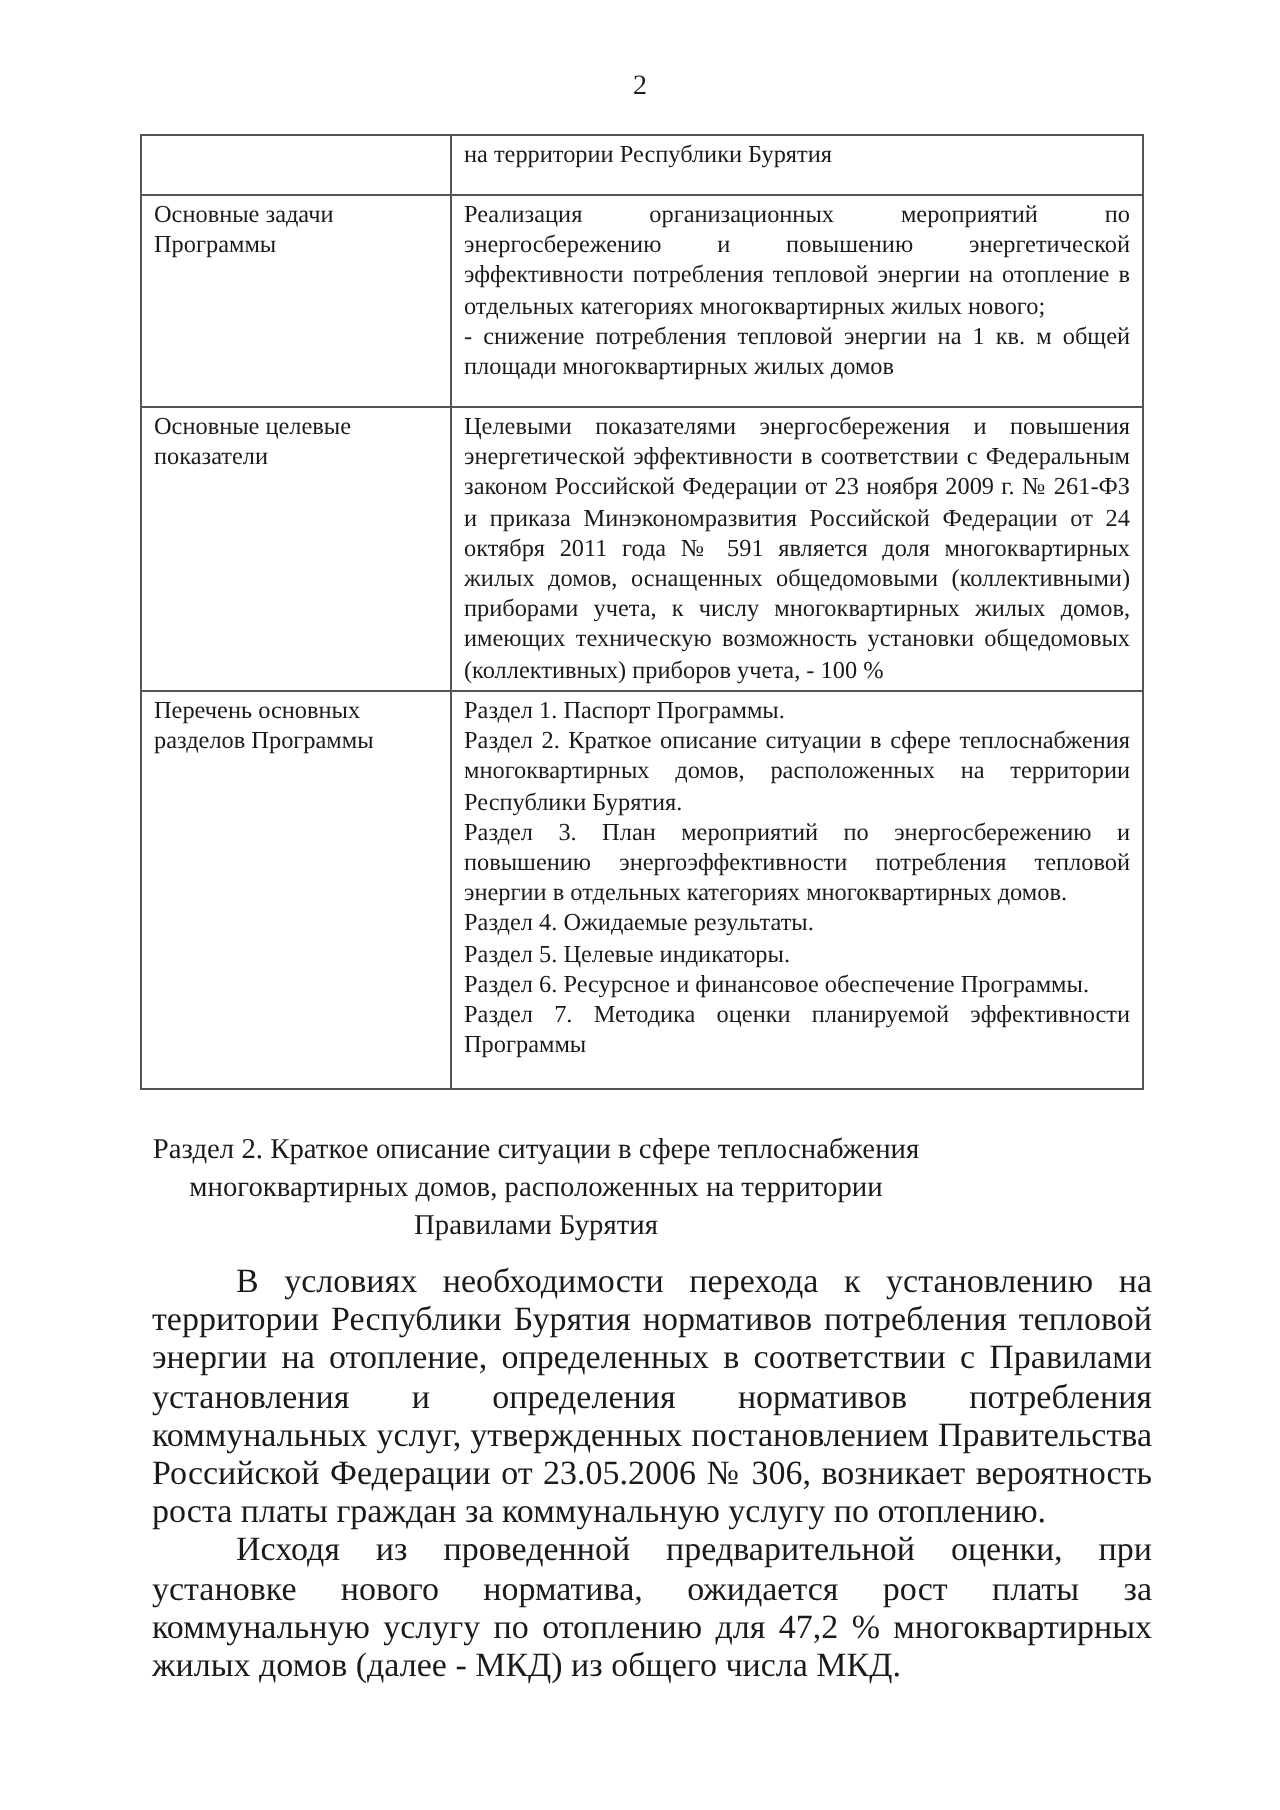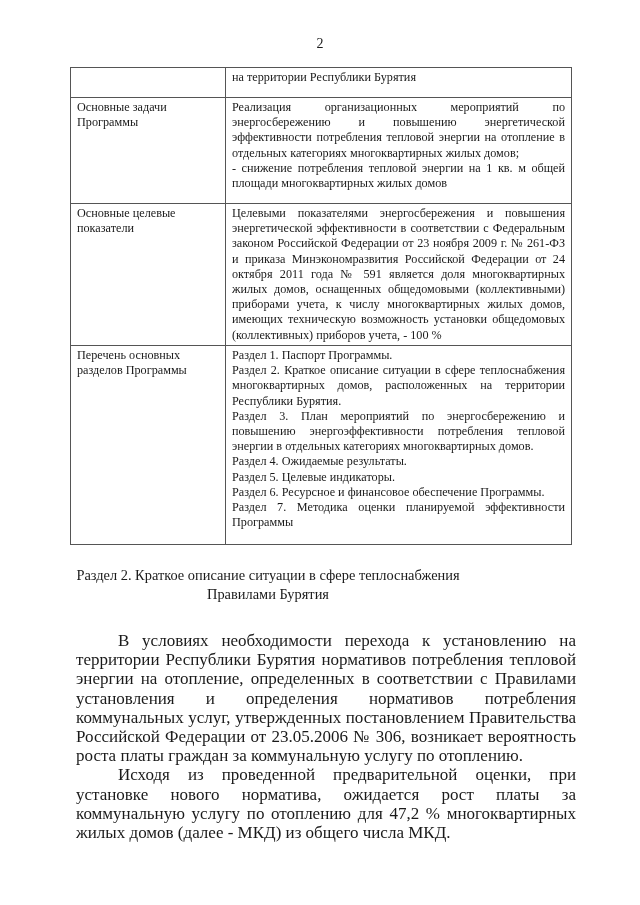--- a/index.html
+++ b/index.html
@@ -40,21 +40,21 @@
   <tbody>
       <tr style="height:30px;">
     <td class="label"></td>
     <td class="value">
       <span class="line">на территории Республики Бурятия</span>
     </td>
   </tr>
   <tr style="height:106px;">
     <td class="label">Основные задачи Программы</td>
     <td class="value">
-      <span class="line">Реализация организационных мероприятий по энергосбережению и повышению энергетической эффективности потребления тепловой энергии на отопление в отдельных категориях многоквартирных жилых домов;</span>
+      <span class="line">Реализация организационных мероприятий по энергосбережению и повышению энергетической эффективности потребления тепловой энергии на отопление в отдельных категориях многоквартирных жилых нового;</span>
       <span class="line">- снижение потребления тепловой энергии на 1 кв. м общей площади многоквартирных жилых домов</span>
     </td>
   </tr>
   <tr style="height:142px;">
     <td class="label" style="padding-right:40px;margin-left:22px;">Основные целевые показатели</td>
     <td class="value">
       <span class="line">Целевыми показателями энергосбережения и повышения энергетической эффективности в соответствии с Федеральным законом Российской Федерации от 23 ноября 2009 г. № 261-ФЗ и приказа Минэкономразвития Российской Федерации от 24 октября 2011 года № 591 является доля многоквартирных жилых домов, оснащенных общедомовыми (коллективными) приборами учета, к числу многоквартирных жилых домов, имеющих техническую возможность установки общедомовых (коллективных) приборов учета, - 100 %</span>
     </td>
   </tr>
   <tr style="height:199px;">
@@ -67,19 +67,20 @@
       <span class="line">Раздел 5. Целевые индикаторы.</span>
       <span class="line">Раздел 6. Ресурсное и финансовое обеспечение Программы.</span>
       <span class="line">Раздел 7. Методика оценки планируемой эффективности Программы</span>
     </td>
   </tr>
 </tbody>
   </table>
 
 <div class="section-heading">
   <span class="line">Раздел 2. Краткое описание ситуации в сфере теплоснабжения</span>
+  <span class="line">многоквартирных домов, расположенных на территории</span>
   <span class="line">Правилами Бурятия</span>
 </div>
 
 <div class="body-text">
   <p>В условиях необходимости перехода к установлению на территории Республики Бурятия нормативов потребления тепловой энергии на отопление, определенных в соответствии с Правилами установления и определения нормативов потребления коммунальных услуг, утвержденных постановлением Правительства Российской Федерации от 23.05.2006 № 306, возникает вероятность роста платы граждан за коммунальную услугу по отоплению.</p>
   <p>Исходя из проведенной предварительной оценки, при установке нового норматива, ожидается рост платы за коммунальную услугу по отоплению для 47,2 % многоквартирных жилых домов (далее - МКД) из общего числа МКД.</p>
 </div>
 
 </body></html>

